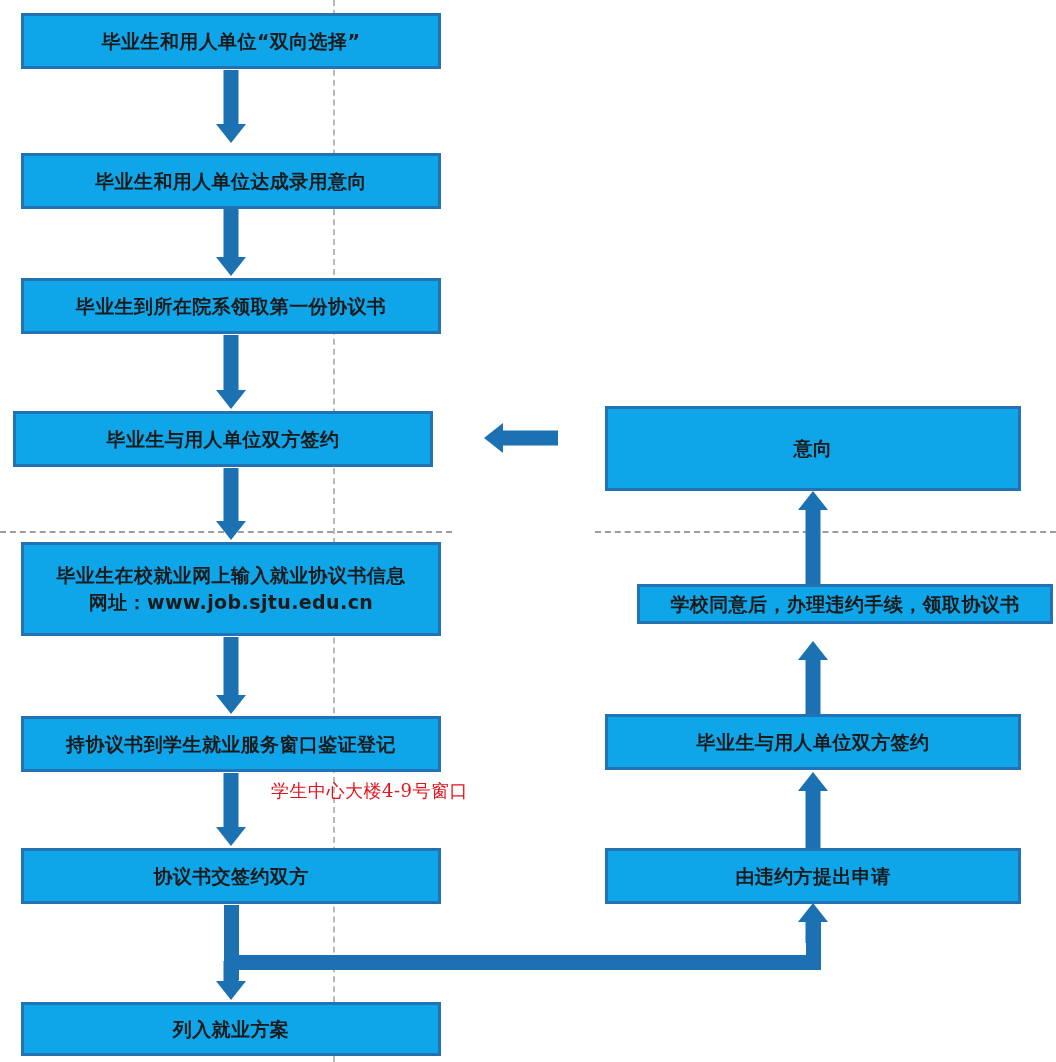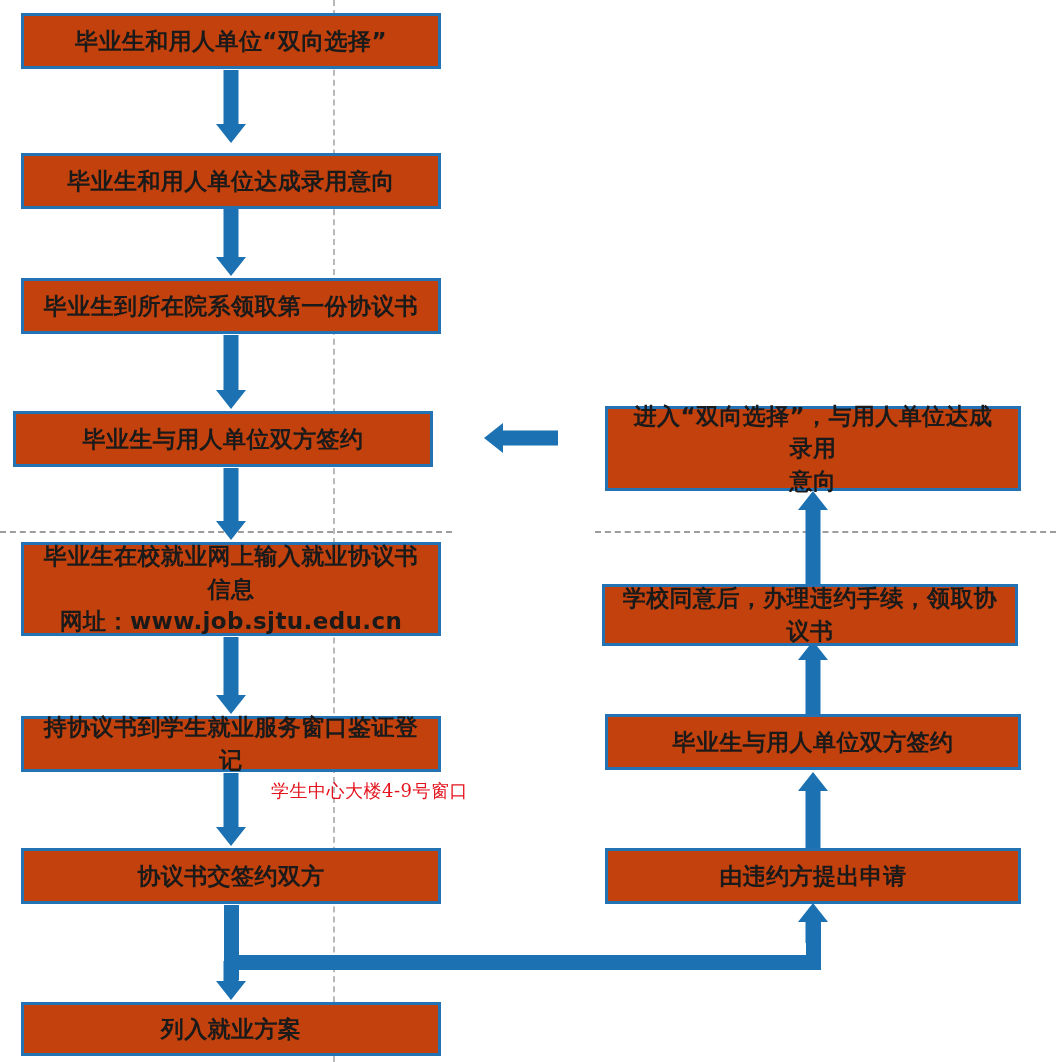--- a/index.html
+++ b/index.html
@@ -13,28 +13,28 @@
     height:1062px;
     background:#ffffff;
     overflow:hidden;
   }
 
   
   .box{
     position:absolute;
     box-sizing:border-box;
     border:3px solid #2372B4;
-    background:#c2410c;
+    background:#0ea5e9;
     display:flex;
     align-items:center;
     justify-content:center;
     text-align:center;
     color:#1a1a1a;
     font-weight:bold;
-    font-size:23px;
+    font-size:19px;
     line-height:1.42;
     letter-spacing:0.4px;
     padding:2px 16px;
     z-index:4;
   }
   .box .txt{display:block;width:100%;}
   .box .ln{display:block;}
 
   
   .arrow{position:absolute;z-index:3;}
@@ -146,26 +146,25 @@
   </div>
 
   <div class="box" style="left:21px; top:1002px; width:420px; height:54px;">
     <span class="txt">
       <span class="ln">列入就业方案</span>
     </span>
   </div>
 
   <div class="box" style="left:605px; top:406px; width:416px; height:85px;">
     <span class="txt">
-      <span class="ln">进入“双向选择”，与用人单位达成录用</span>
       <span class="ln">意向</span>
     </span>
   </div>
 
-  <div class="box" style="left:602px; top:584px; width:416px; height:62px;">
+  <div class="box" style="left:637px; top:584px; width:416px; height:40px;">
     <span class="txt">
       <span class="ln">学校同意后，办理违约手续，领取协议书</span>
     </span>
   </div>
 
   <div class="box" style="left:605px; top:714px; width:416px; height:56px;">
     <span class="txt">
       <span class="ln">毕业生与用人单位双方签约</span>
     </span>
   </div>

